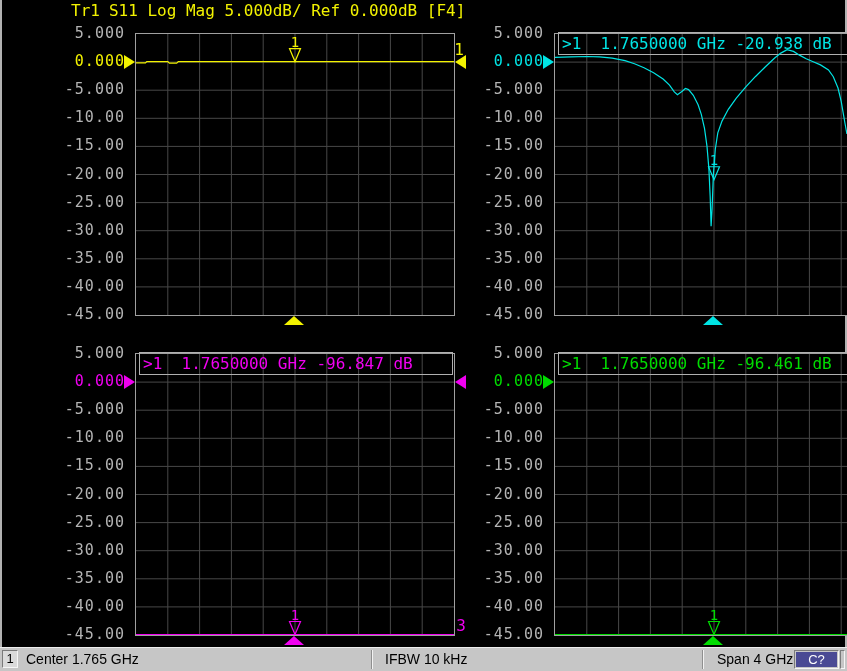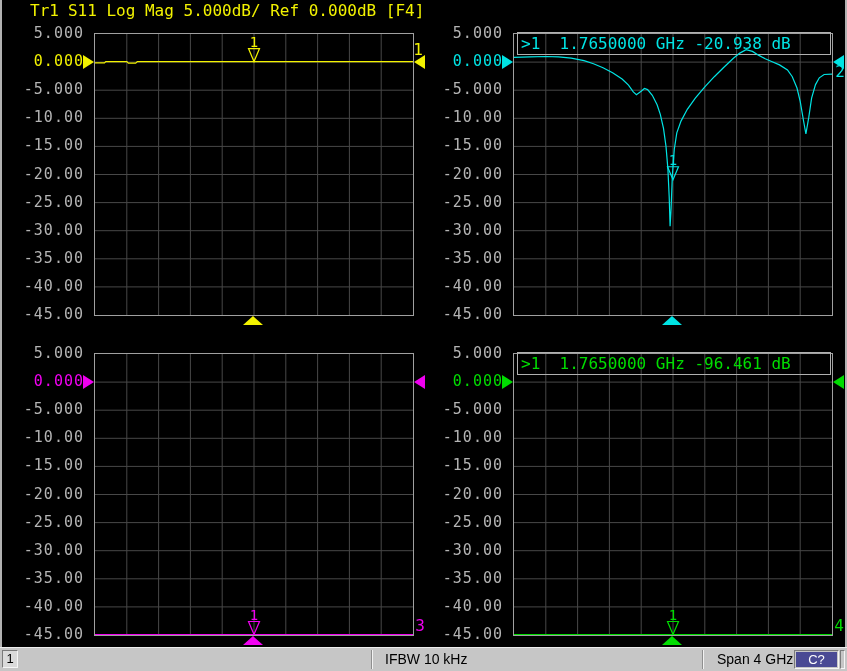--- a/index.html
+++ b/index.html
@@ -2,21 +2,21 @@
 <html><head>
 <meta charset="utf-8">
 <style>
   html,body{margin:0;padding:0;background:#222;}
   #screen{position:relative;width:847px;height:671px;background:#000;overflow:hidden;
           font-family:"DejaVu Sans Mono",monospace;}
   .edge{position:absolute;top:0;width:2px;height:671px;background:#b2b2b2;}
   #edge-l{left:0}#edge-r{right:0}
 
   
-  .panel{position:absolute;width:423px;}
+  .panel{position:absolute;width:423px;margin-left:41px;}
   .row1{top:0;height:325px}.row2{top:325px;height:322px}
   .col1{left:0}.col2{left:424px}
 
   .header{position:absolute;top:1px;white-space:pre;font-size:16px;line-height:20px;color:var(--tc);}
   .col1 .header{left:21px}.col2 .header{left:1px}
   .active-arrow{display:inline-block;width:9px;font-size:12px;color:var(--tc);visibility:hidden;}
   .panel.active .active-arrow{visibility:visible;}
   .tr-label{color:var(--tc);}
   .panel.active .tr-label{background:var(--tc);color:#000;}
   .hdr-params{margin-left:9px;color:var(--tc);}
@@ -199,20 +199,21 @@
           <line x1="0" y1="140.5" x2="318" y2="140.5" stroke="#484848" stroke-width="1"></line>
           <line x1="190.8" y1="0" x2="190.8" y2="281" stroke="#484848" stroke-width="1"></line>
           <line x1="0" y1="168.6" x2="318" y2="168.6" stroke="#484848" stroke-width="1"></line>
           <line x1="222.6" y1="0" x2="222.6" y2="281" stroke="#484848" stroke-width="1"></line>
           <line x1="0" y1="196.7" x2="318" y2="196.7" stroke="#484848" stroke-width="1"></line>
           <line x1="254.4" y1="0" x2="254.4" y2="281" stroke="#484848" stroke-width="1"></line>
           <line x1="0" y1="224.8" x2="318" y2="224.8" stroke="#484848" stroke-width="1"></line>
           <line x1="286.2" y1="0" x2="286.2" y2="281" stroke="#484848" stroke-width="1"></line>
           <line x1="0" y1="252.9" x2="318" y2="252.9" stroke="#484848" stroke-width="1"></line>
         </svg>
+      <div class="readout">&gt;1  1.7650000 GHz -96.847 dB</div>
       <svg class="tracelayer" width="318" height="281">
           <polyline points="0.0,280.5 318.0,280.5" fill="none" stroke="#f000f0" stroke-width="1.2"></polyline>
           <polygon points="153.5,267.5 164.5,267.5 159,280.5" fill="none" stroke="#f000f0" stroke-width="1.2"></polygon>
           <text x="159" y="265.5" text-anchor="middle" fill="#f000f0" font-family="DejaVu Sans Mono, monospace" font-size="14">1</text>
         </svg>
       <div class="ref-tri left"></div>
       <div class="ref-tri right"></div>
       <div class="stim-tri"></div>
       <div class="ch-num">3</div>
     </div>
@@ -261,20 +262,21 @@
         </svg>
       <div class="ref-tri left"></div>
       <div class="ref-tri right"></div>
       <div class="stim-tri"></div>
       <div class="ch-num">4</div>
     </div>
   </section>
 
   <div id="statusbar">
     <div class="sb-chbox">1</div>
+    <div class="sb-text sb-center">Center 1.765 GHz</div>
     <div class="sb-sep sb-sep1"></div>
     <div class="sb-text sb-ifbw">IFBW 10 kHz</div>
     <div class="sb-sep sb-sep2"></div>
     <div class="sb-text sb-span">Span 4 GHz</div>
     <div class="sb-badgecell">
       <div class="sb-badge" style="background: rgb(74, 74, 148);">C?</div>
     </div>
     <div class="sb-endcell"></div>
   </div>
 </div>

